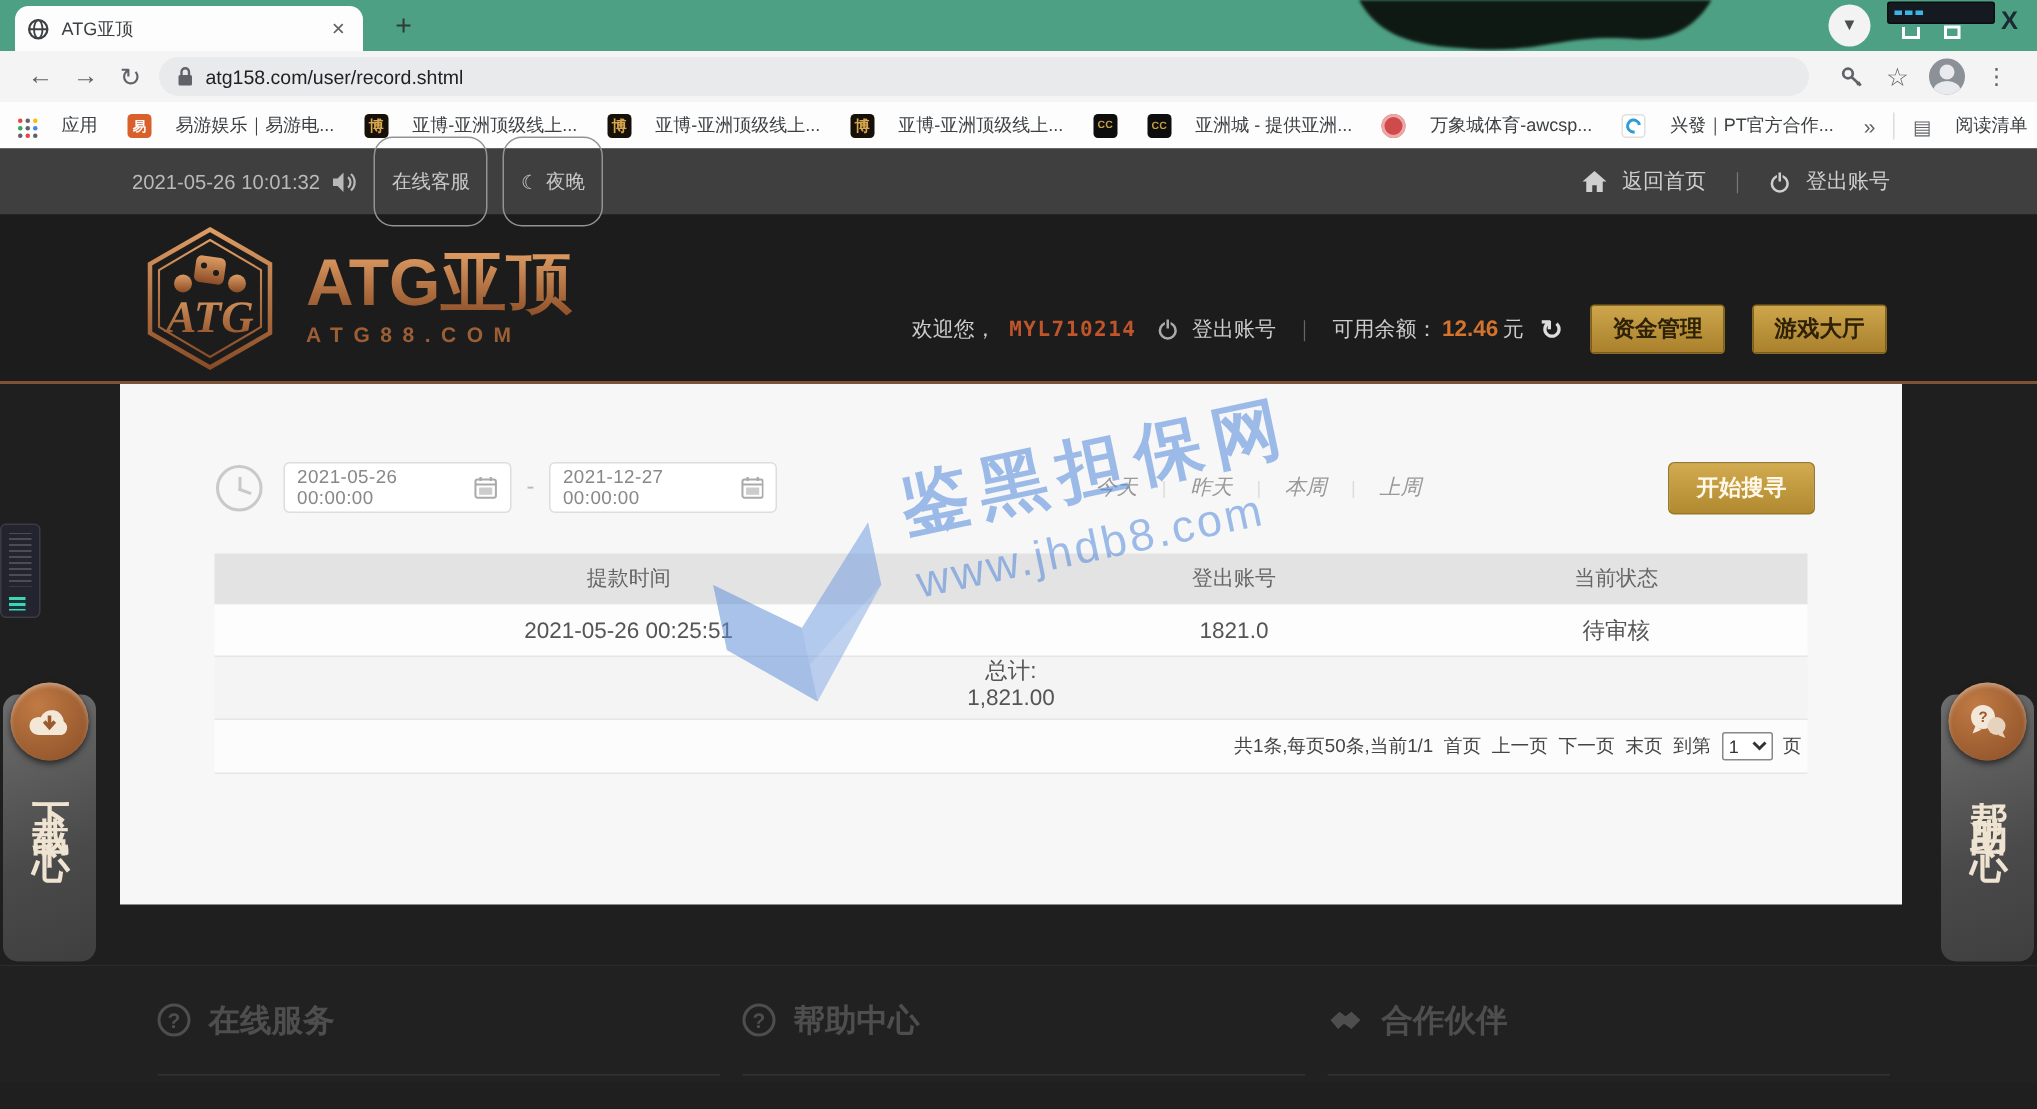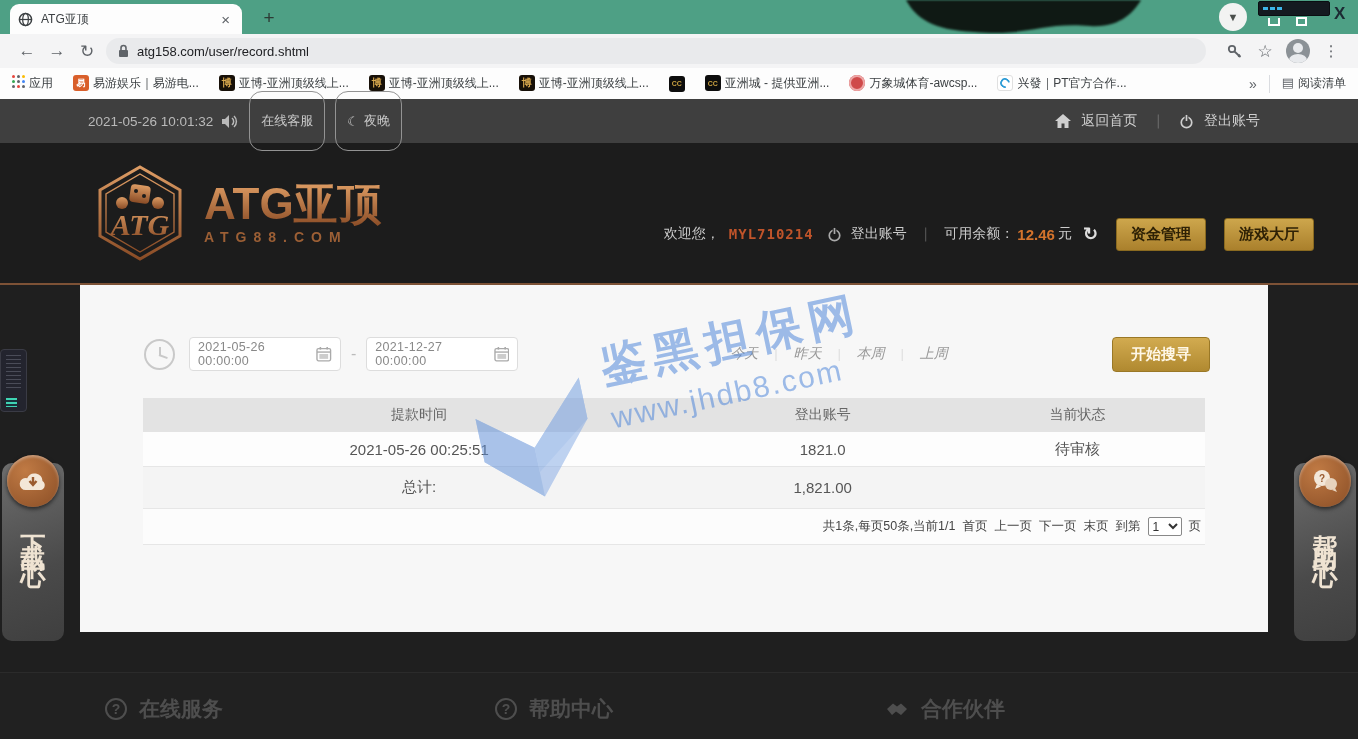--- a/index.html
+++ b/index.html
@@ -29,21 +29,21 @@
   .nav-ic { color:#5f6368; font-size:17px; width:30px; text-align:center; }
   .url-pill { flex:1; height:26px; background:#e9eaec; border-radius:13px; margin:0 14px 0 4px;
          display:flex; align-items:center; padding:0 12px; }
   .url-text { font-size:13px; color:#202124; margin-left:8px; }
   .bar-ic { color:#5f6368; width:30px; text-align:center; font-size:15px; }
   .avatar { width:24px; height:24px; border-radius:50%; background:#8b9196; position:relative; overflow:hidden; margin:0 6px; }
   .avatar::before { content:""; position:absolute; left:7px; top:4px; width:10px; height:10px; border-radius:50%; background:#e8eaed; }
   .avatar::after { content:""; position:absolute; left:3px; top:15px; width:18px; height:12px; border-radius:50%; background:#e8eaed; }
 
   .bookmarksbar { height:31px; background:#fdfdfd; display:flex; align-items:center; padding:0 12px; gap:20px; }
-  .bm { display:flex; align-items:flex-start; gap:4px; font-size:12px; color:#3c4043; white-space:nowrap; }
+  .bm { display:flex; align-items:flex-end; gap:16px; font-size:12px; color:#3c4043; white-space:nowrap; }
   .fav { width:16px; height:16px; border-radius:3px; display:flex; align-items:center; justify-content:center;
          font-size:9px; font-weight:bold; flex:none; }
   .fav-orange { background:#d95f2b; color:#fff; }
   .fav-dark { background:#171008; color:#d8a84e; font-size:10px; }
   .fav-cc { background:#0d0d0d; color:#c8a040; font-size:7px; letter-spacing:0; }
   .fav-red { background:#cf4a4a; border-radius:50%; box-shadow:inset 0 0 0 2px #eda7a7; }
   .fav-blue { background:#fff; border:1px solid #e0e0e0; }
   .fav-blue i { display:block; width:10px; height:10px; border:2px solid #2e9cd6; border-radius:50%; border-right-color:transparent; transform:rotate(35deg); }
   .apps-grid { width:13px; height:13px; display:grid; grid-template-columns:repeat(3,1fr); gap:2px; }
   .apps-grid i { width:3px; height:3px; border-radius:50%; }
@@ -53,22 +53,22 @@
 
   
   .utilbar { height:44px; background:#3f3f3f; display:flex; align-items:center; padding:0 98px 0 88px; color:#b9b9b9; font-size:13.5px; }
   .util-right { margin-left:auto; display:flex; align-items:center; gap:10px; color:#cfcfcf; font-size:14px; }
   .pill { border:1px solid #939393; border-radius:13px; padding:20px 11px; color:#c9c9c9; font-size:13px;
           display:flex; align-items:center; gap:5px; margin-left:10px; }
   .spk { margin-left:8px; display:flex; }
   .util-div { color:#777; margin:0 4px; }
 
   
-  .siteheader { height:142px; background:#1c1c1c; border-bottom:2px solid #7d5236;
-                display:flex; align-items:center; padding:0 44px 0 92px; }
+  .siteheader { height:113px; background:#1c1c1c; border-bottom:2px solid #7d5236;
+                display:flex; align-items:center; padding:0 100px 0 92px; }
   .logo { display:flex; align-items:center; gap:16px; }
   .logo-text1 { font-size:44px; font-weight:bold; line-height:1.05; color:#c07a44;
                 background:linear-gradient(180deg,#e2a univ66,#8a4c26); 
                 background:linear-gradient(180deg,#e2a066,#8a4c26);
                 -webkit-background-clip:text; background-clip:text; -webkit-text-fill-color:transparent; }
   .logo-text2 { font-size:14px; letter-spacing:7px; color:#9c5f35; font-weight:bold; margin-top:2px; }
   .userrow { margin-left:auto; display:flex; align-items:center; gap:9px; color:#cccccc; font-size:14px; margin-top:42px; }
   .uname { color:#c0542a; font-weight:bold; font-family:"DejaVu Sans Mono", monospace; font-size:14px; letter-spacing:1px; }
   .balance { color:#d4732c; font-weight:bold; font-size:15px; }
   .gold-btn { background:linear-gradient(180deg,#cda64c,#aa802c); border:1px solid #8a6a20; border-radius:3px;
@@ -90,21 +90,21 @@
   .quick-links { display:flex; align-items:center; gap:16px; margin-left:212px; font-size:14px; color:#999;font-style:italic; }
   .ql-sep { color:#ddd; font-size:12px; }
   .search-btn { margin-left:auto; margin-right:58px; background:linear-gradient(180deg,#d2ab50,#b08930);
                 border:1px solid #9a7826; border-radius:4px; color:#fff8e8; font-size:15px; font-weight:bold;
                 padding:7px 18px; }
 
   .wtable { margin:27px 63px 0 63px; width:1062px; font-size:14px; }
   .trow { display:flex; align-items:center; border-bottom:1px solid #e6e6e6; background:#fdfdfd; }
   .trow.head { background:#e3e3e3; height:34px; color:#666; border-bottom:none; }
   .trow.r1 { height:35px; color:#555; font-size:15px; }
-  .trow.r2 { height:42px; color:#555; font-size:15px; background:#f4f4f4; }
+  .trow.r2 { height:42px; color:#555; font-size:15px; background:#f4f4f4;flex-direction:column; }
   .tc1 { width:52%; text-align:center; }
   .tc2 { width:24%; text-align:center; }
   .tc3 { width:24%; text-align:center; }
   .pag-row { display:flex; align-items:center; justify-content:flex-end; height:36px; margin:0 63px; 
              font-size:12.5px; color:#444; gap:7px; border-bottom:1px solid #e6e6e6; background:#fcfcfc; padding-right:4px; }
   .pag-link { color:#444; }
   .page-select { width:34px; height:19px; font-size:12px; border:1px solid #888; background:#fff; border-radius:2px; color:#333; }
 
   
   .watermark { position:absolute; left:468px; top:38px; display:flex; align-items:flex-start; gap:16px;

